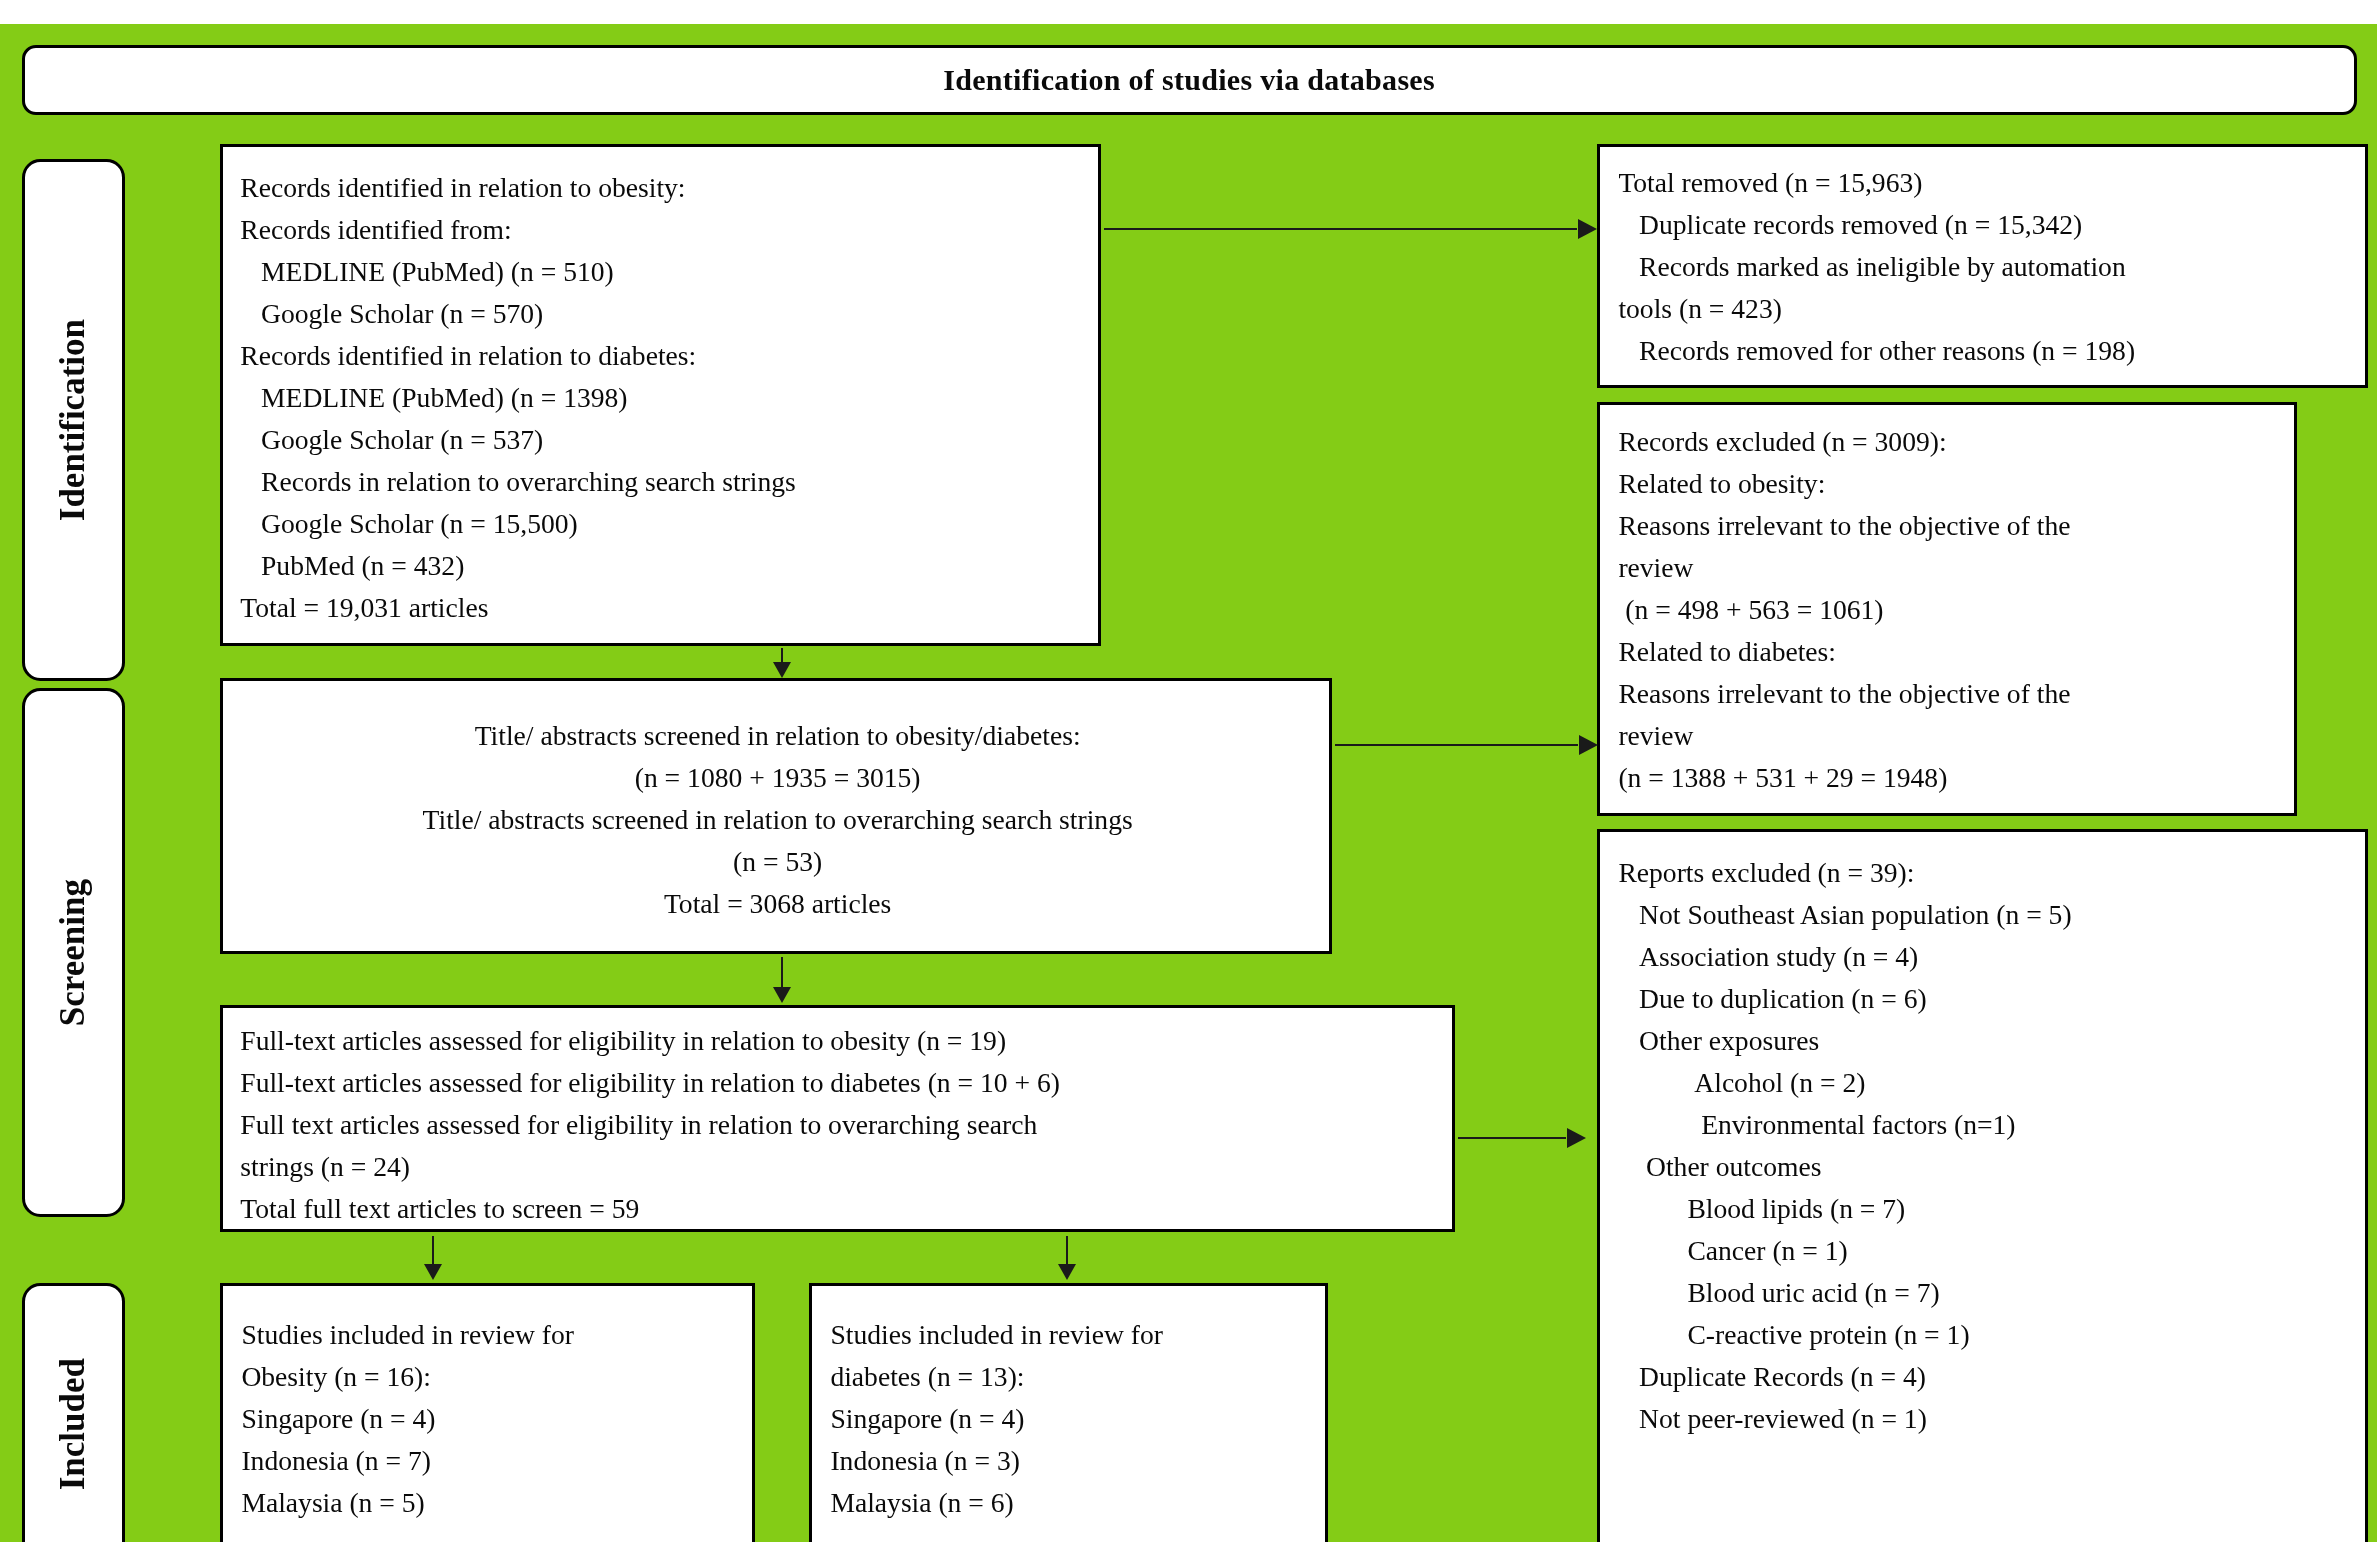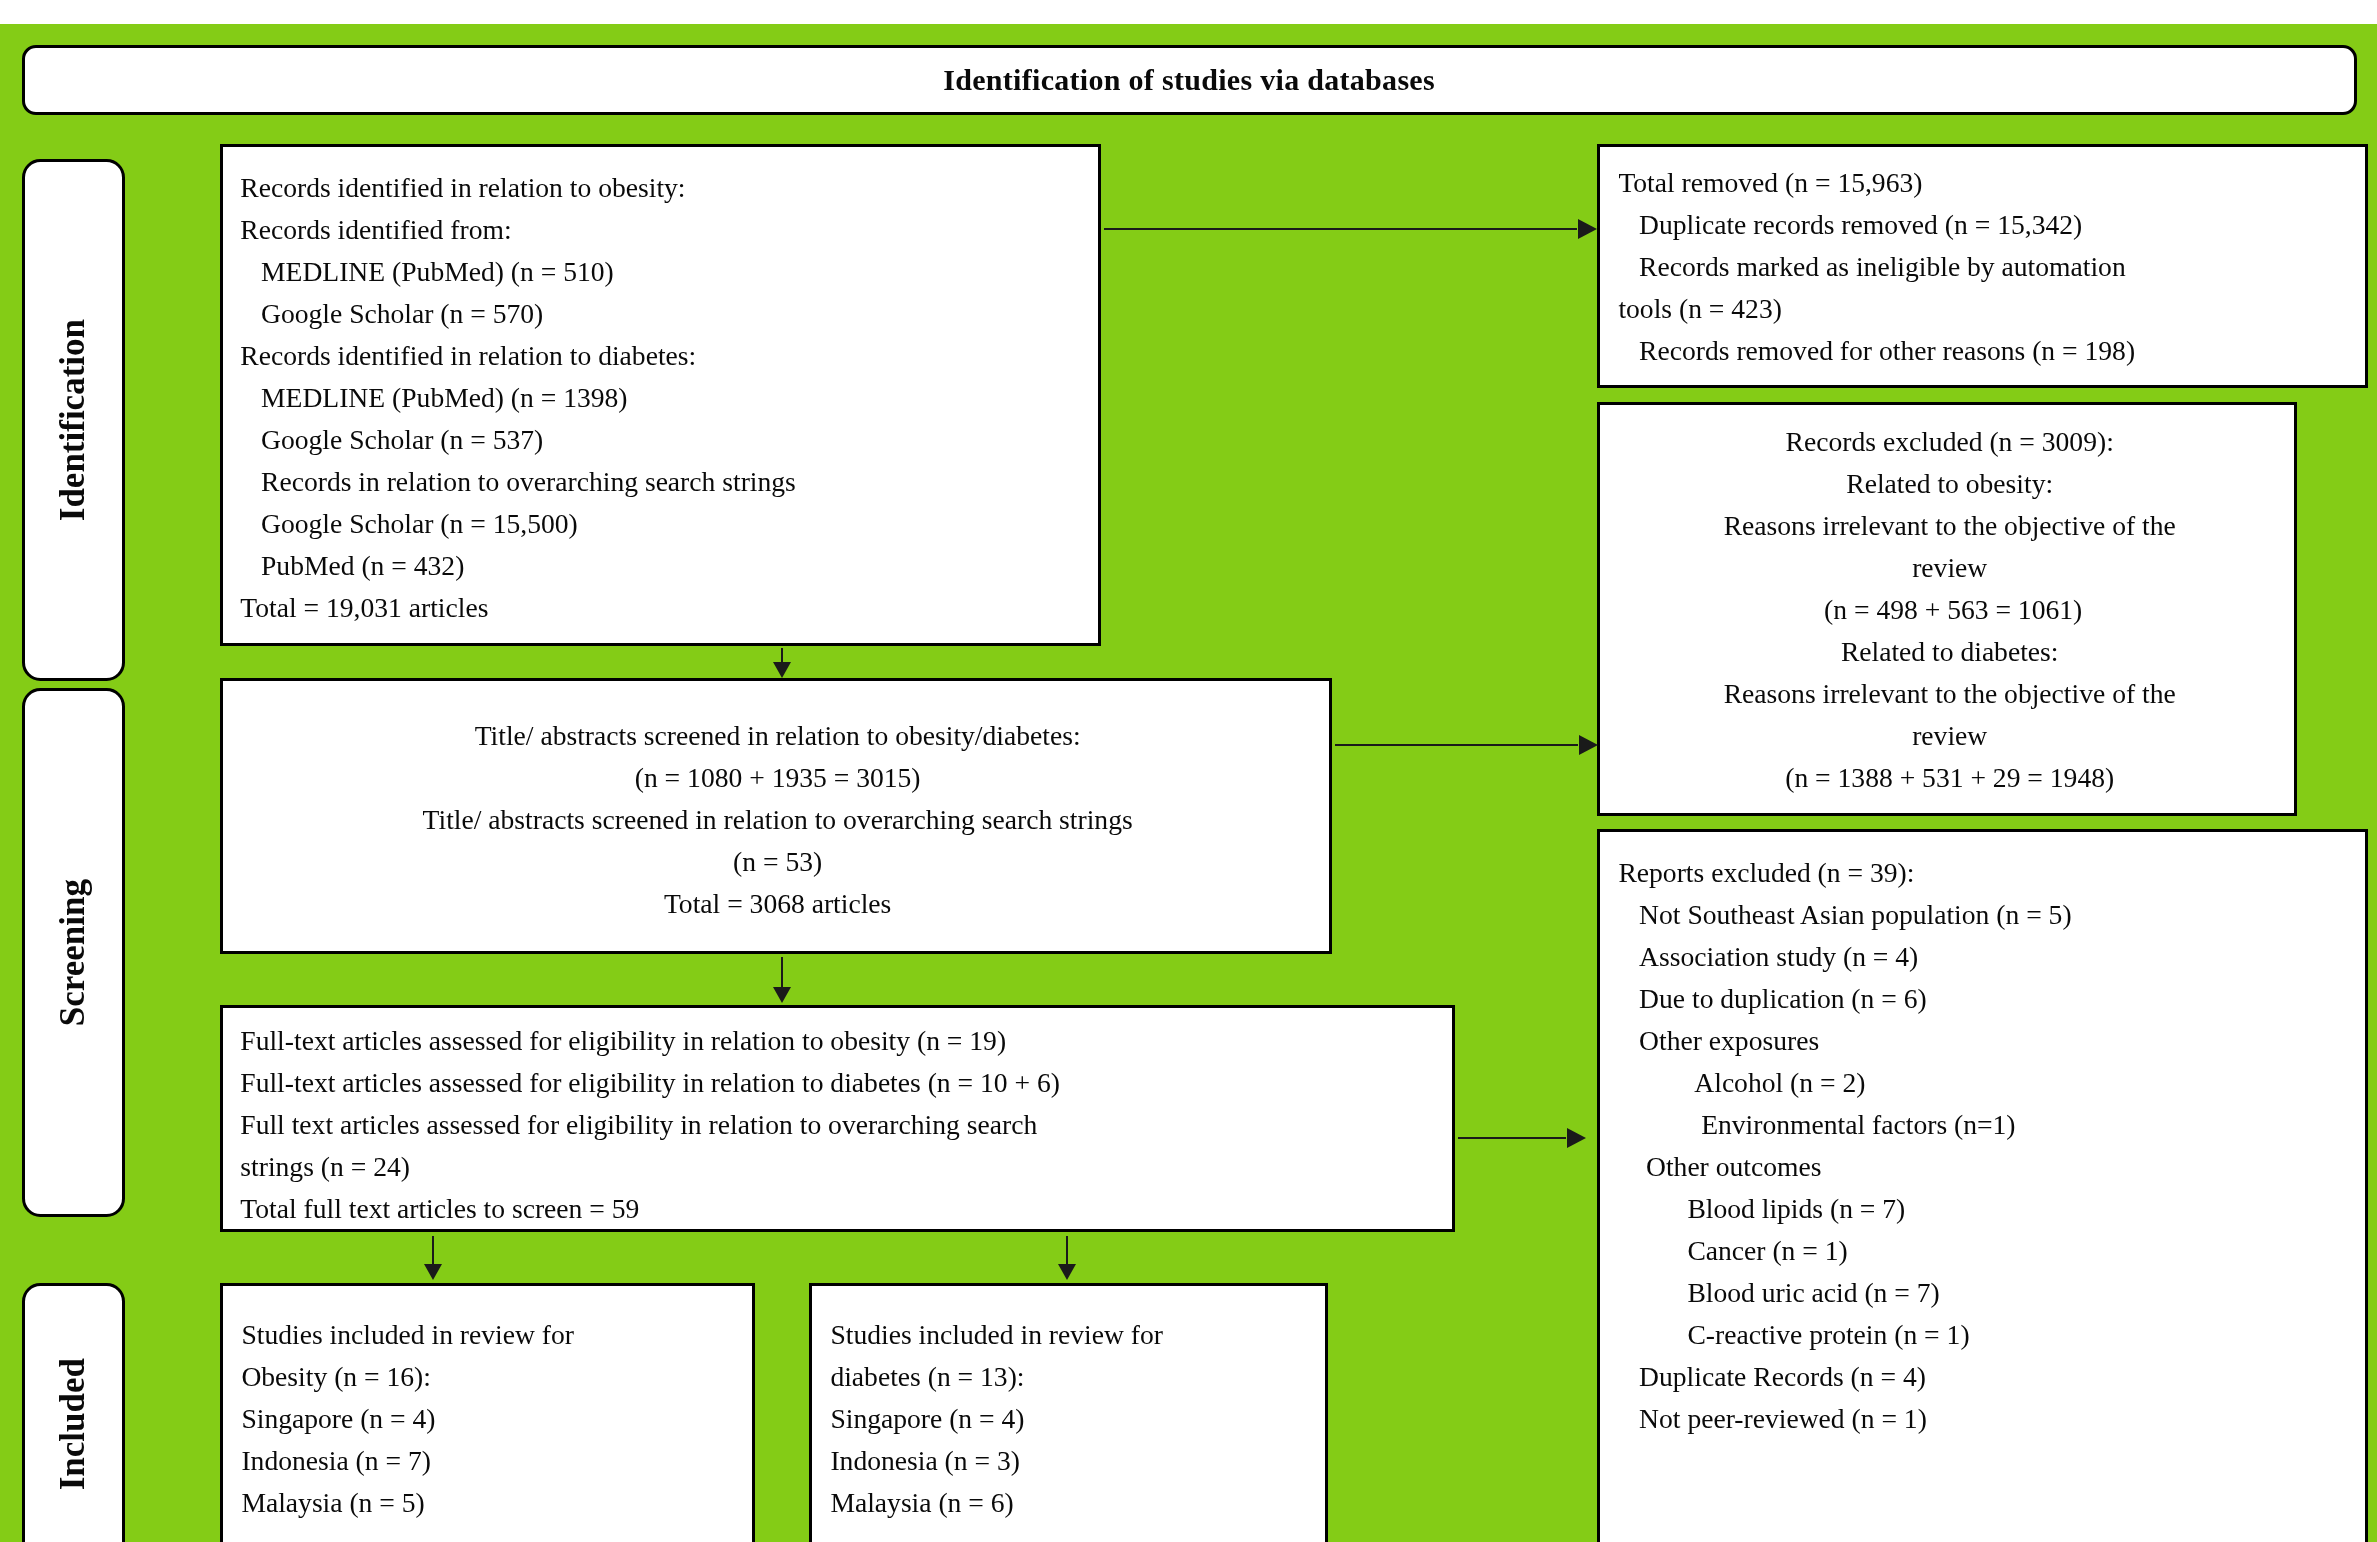--- a/index.html
+++ b/index.html
@@ -68,21 +68,21 @@
     font-size: 27.6px;
     line-height: 42px;
     white-space: pre-wrap;
   }
   .box-records-identified  { left: 220px;  top: 120px;  width: 881px; height: 502px;  padding: 19.5px 14px 0 17.3px; }
   .box-screened            { left: 220px;  top: 654px; width: 1112px; height: 276px;  padding: 34px 14px 0 17.3px; text-align: center; }
   .box-fulltext            { left: 220px;  top: 981px; width: 1235px; height: 227px;  padding: 12px 14px 0 17.3px; }
   .box-included-obesity    { left: 220px;  top: 1259px; width: 535px;  height: 282px;  padding: 28px 10.8px 0 18.4px; }
   .box-included-diabetes   { left: 809px; top: 1259px; width: 519px;  height: 282px;  padding: 28px 10.8px 0 18.4px; }
   .box-total-removed       { left: 1597px; top: 120px;  width: 771px; height: 244px;  padding: 15px 13px 0 18.4px; }
-  .box-records-excluded    { left: 1597px; top: 378px;  width: 700px; height: 414px;  padding: 16px 13px 0 18.4px; text-align: center; }
+  .box-records-excluded    { left: 1597px; top: 378px;  width: 700px; height: 414px;  padding: 16px 13px 0 18.4px; }
   .box-reports-excluded    { left: 1597px; top: 805px; width: 771px; height: 736px; padding: 19.5px 13px 0 18.4px; }
 
   
   .arrow-h {
     position: absolute;
     height: 2.2px;
     background: #1a1a1a;
   }
   .arrow-h::after {
     content: "";

